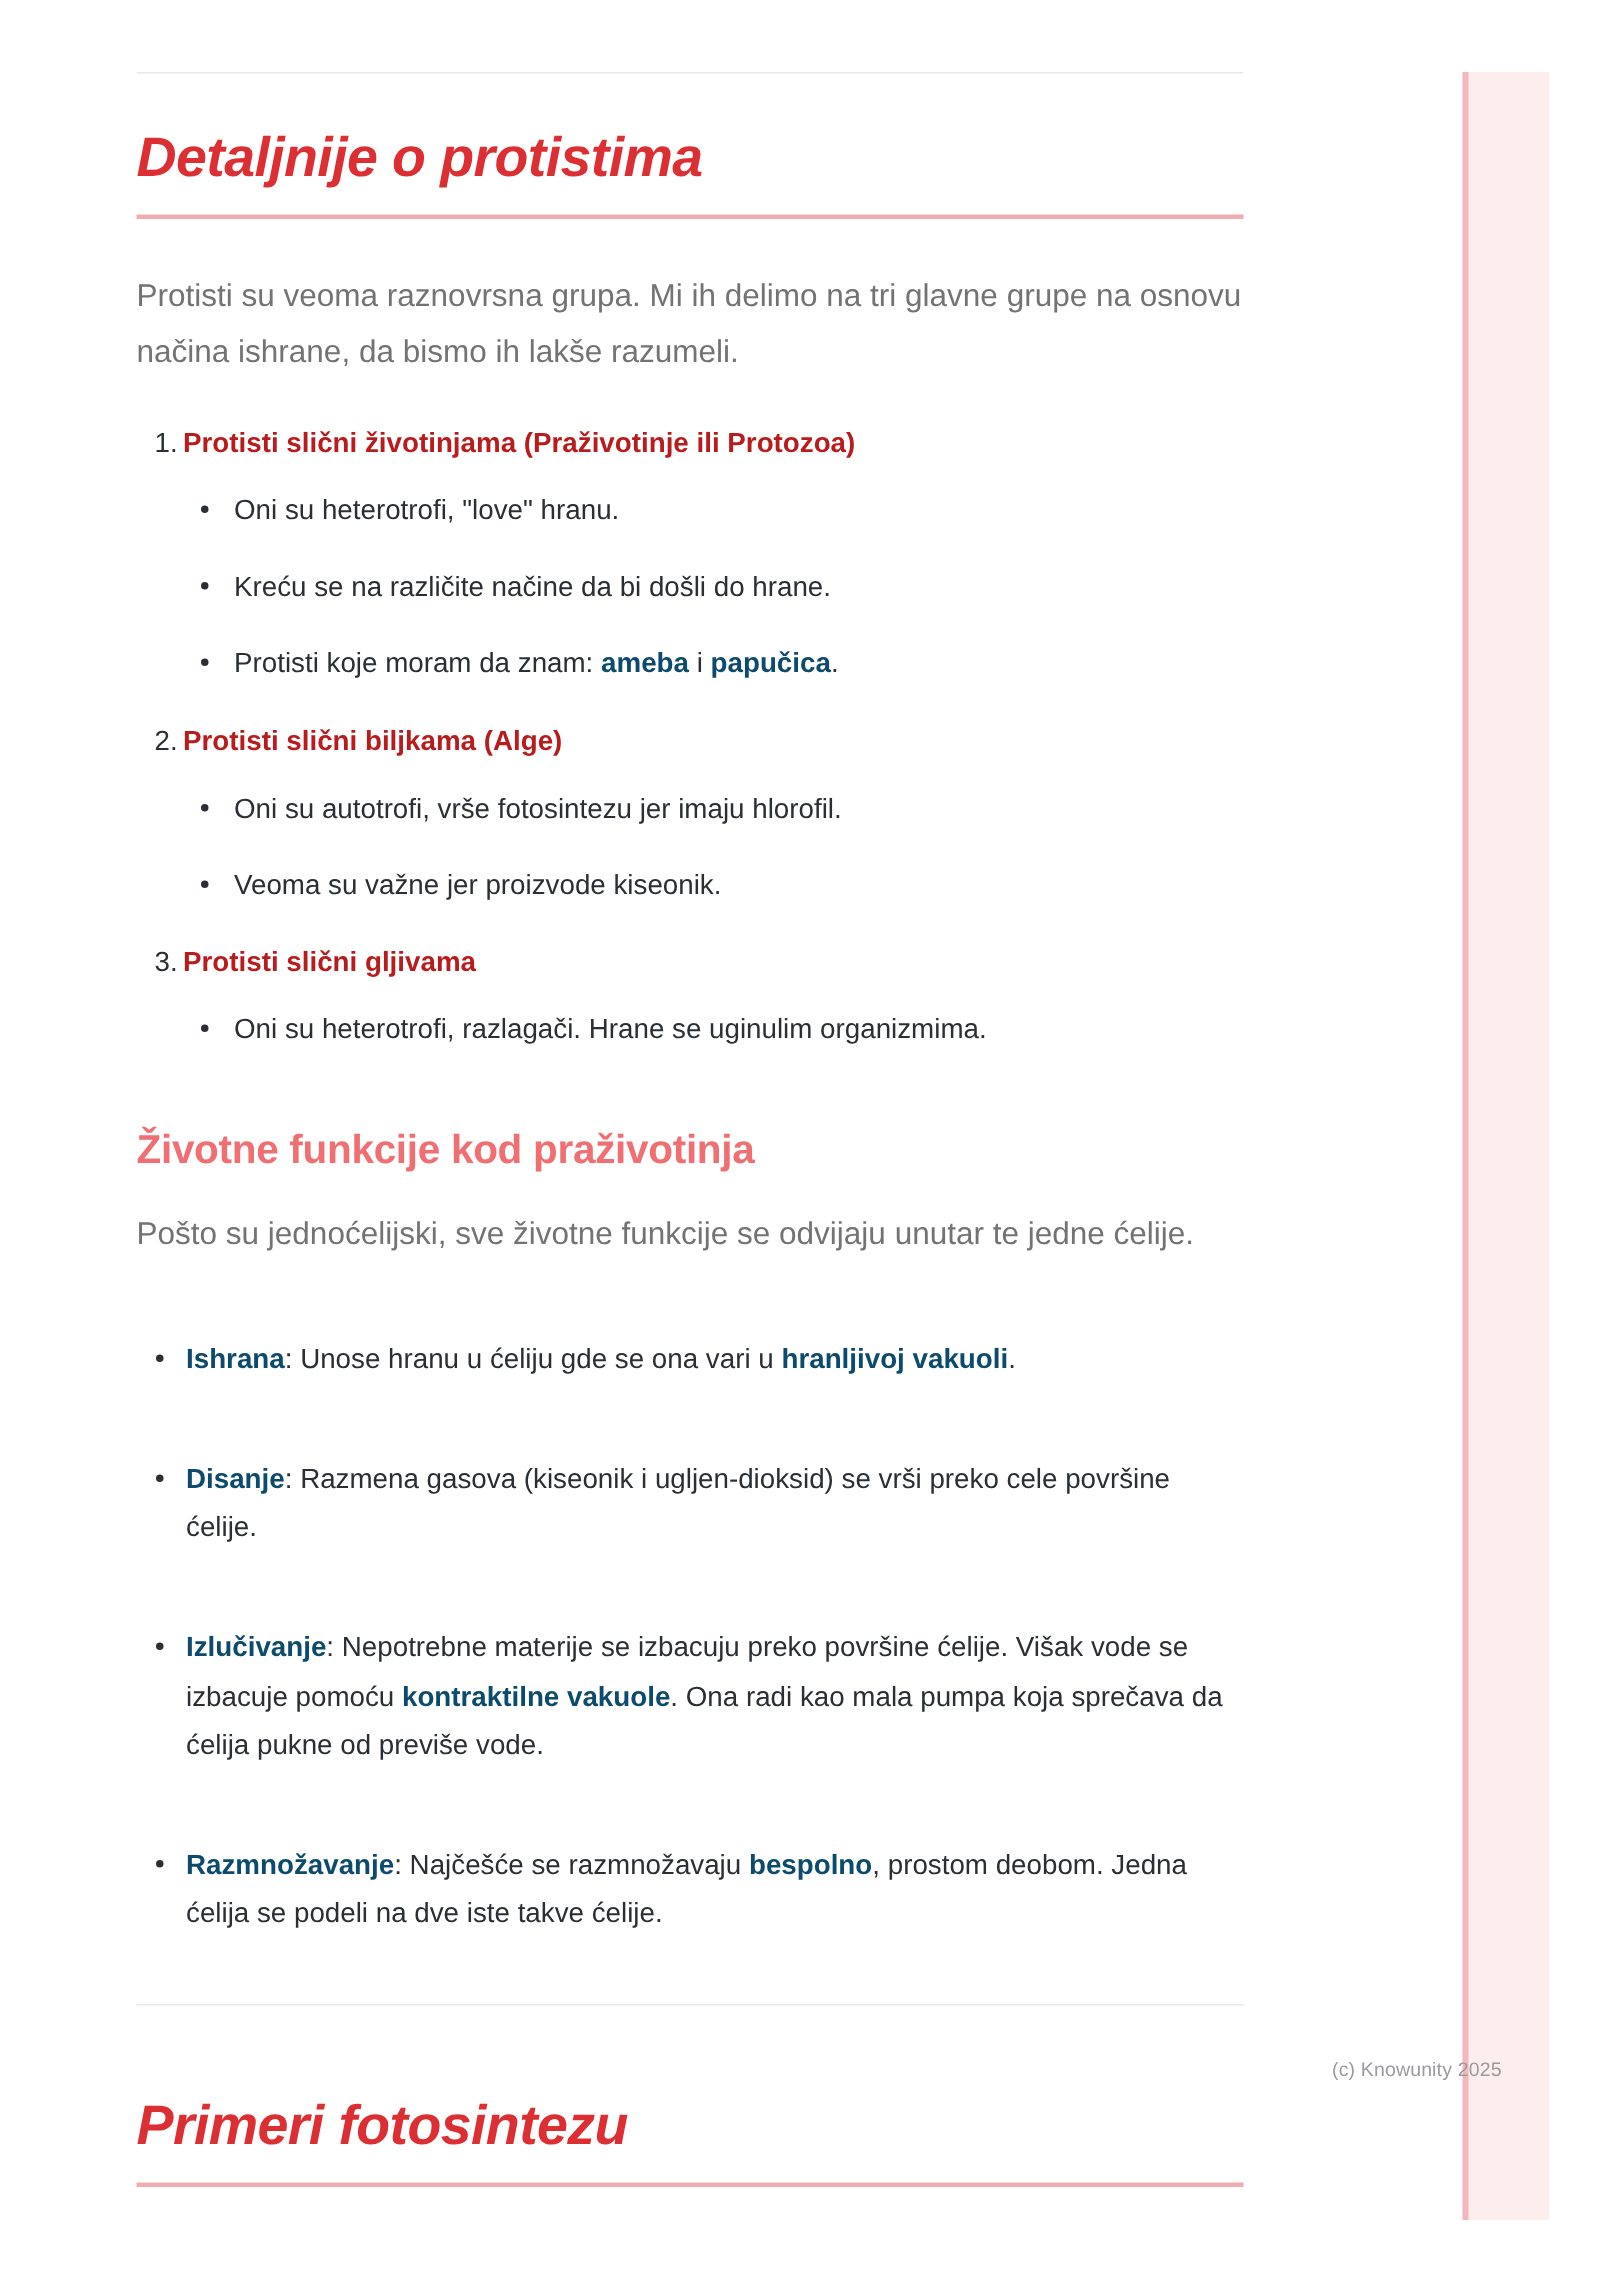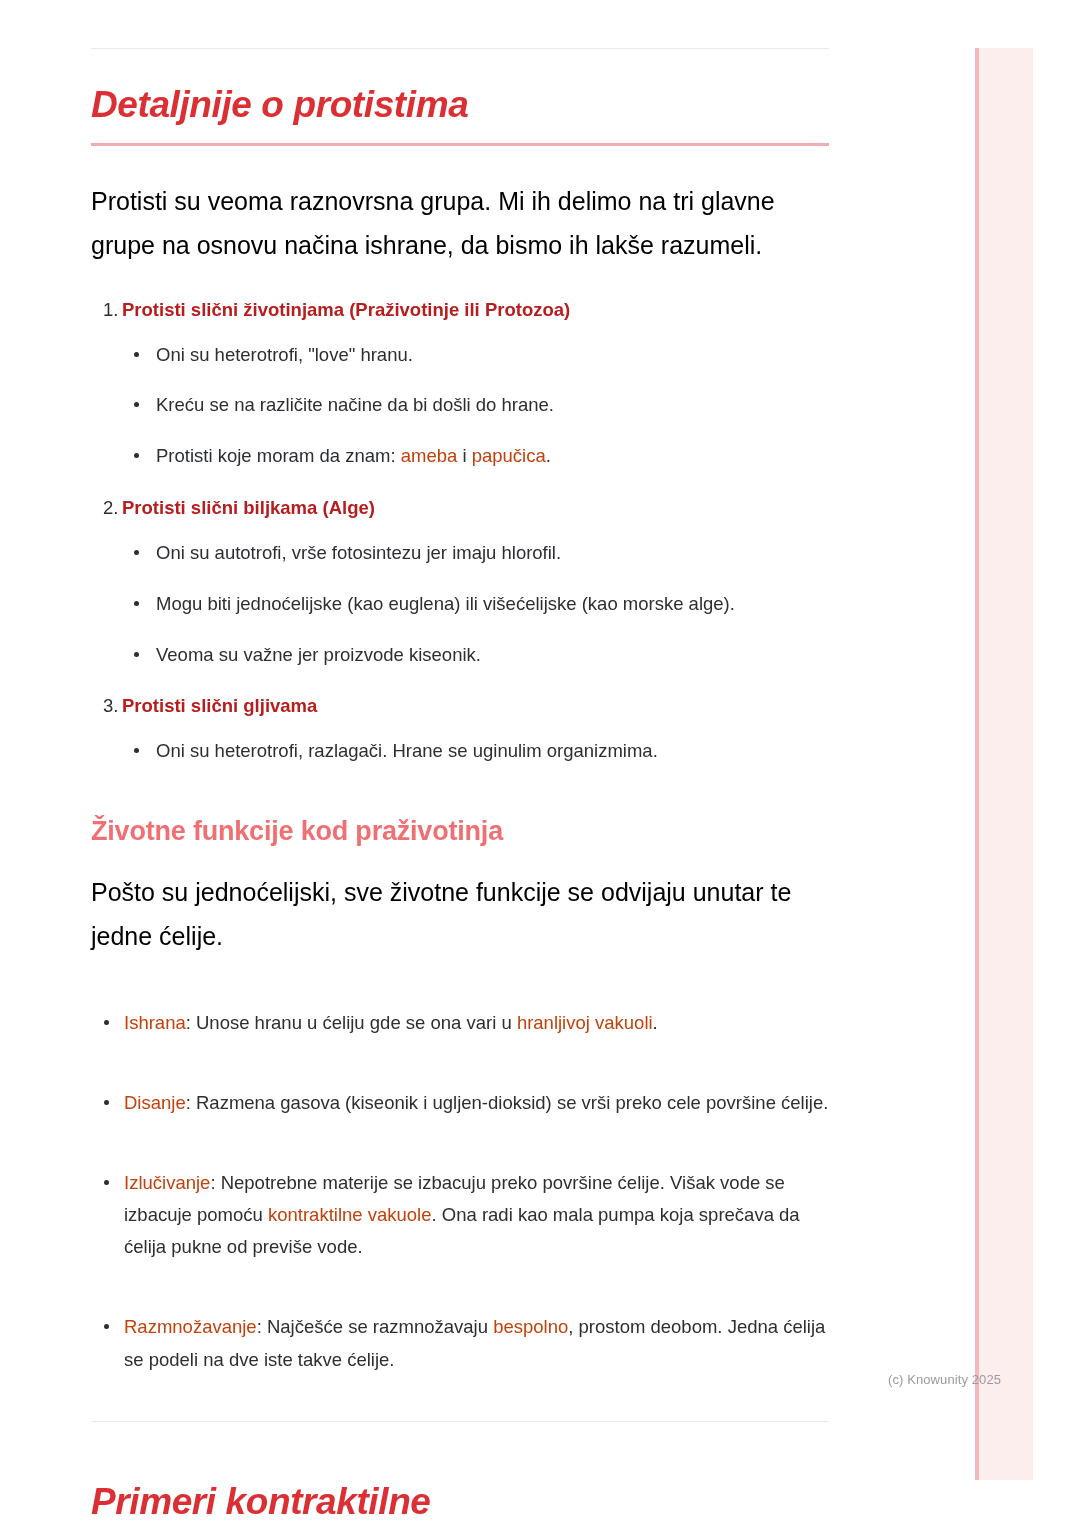--- a/index.html
+++ b/index.html
@@ -75,23 +75,23 @@
   h2.doc-h2 {
     font-size: 27px;
     line-height: 1.2;
     font-weight: 700;
     color: #ef6f72;
     margin: 48px 0 22px 0;
     letter-spacing: -0.2px;
   }
 
   p.para {
-    font-size: 25px;
+    font-size: 21px;
     line-height: 1.78;
-    color: #000000;
+    color: #737373;
     margin: 0 0 26px 0;
   }
 
   
   ol.num-list {
     list-style: none;
     margin: 0;
     padding: 0;
   }
   ol.num-list > li.num-item {
@@ -161,21 +161,21 @@
     content: "";
     position: absolute;
     left: 13px;
     top: 13px;
     width: 5px;
     height: 5px;
     border-radius: 50%;
     background: #2b2f33;
   }
 
-  b, strong, .bold { font-weight: 400; color: #c2410c; text-align: right; }
+  b, strong, .bold { font-weight: 700; color: #0c4a6e; text-align: right; }
 
   
   #watermark {
     position: absolute;
     left: 888px;
     top: 1372px;
     font-size: 13px;
     color: #9b9b9f;
     letter-spacing: 0.1px;
     white-space: nowrap;
@@ -205,21 +205,20 @@
             <li class="sub-item"><span>Oni su heterotrofi, "love" hranu.</span></li>
             <li class="sub-item"><span>Kreću se na različite načine da bi došli do hrane.</span></li>
             <li class="sub-item"><span>Protisti koje moram da znam: </span><span class="bold">ameba</span><span> i </span><span class="bold">papučica</span><span>.</span></li>
           </ul>
         </li>
         <li class="num-item">
           <span class="num-marker">2.</span>
           <span class="num-title">Protisti slični biljkama (Alge)</span>
           <ul class="sub-list">
             <li class="sub-item"><span>Oni su autotrofi, vrše fotosintezu jer imaju hlorofil.</span></li>
-            <li class="sub-item"><span>Mogu biti jednoćelijske (kao euglena) ili višećelijske (kao morske alge).</span></li>
             <li class="sub-item"><span>Veoma su važne jer proizvode kiseonik.</span></li>
           </ul>
         </li>
         <li class="num-item">
           <span class="num-marker">3.</span>
           <span class="num-title">Protisti slični gljivama</span>
           <ul class="sub-list">
             <li class="sub-item"><span>Oni su heterotrofi, razlagači. Hrane se uginulim organizmima.</span></li>
           </ul>
         </li>
@@ -231,20 +230,20 @@
 
     <ul class="main-list" id="life-functions-list">
         <li class="main-item"><span class="bold">Ishrana</span><span>: Unose hranu u ćeliju gde se ona vari u </span><span class="bold">hranljivoj vakuoli</span><span>.</span></li>
         <li class="main-item"><span class="bold">Disanje</span><span>: Razmena gasova (kiseonik i ugljen-dioksid) se vrši preko cele površine ćelije.</span></li>
         <li class="main-item"><span class="bold">Izlučivanje</span><span>: Nepotrebne materije se izbacuju preko površine ćelije. Višak vode se izbacuje pomoću </span><span class="bold">kontraktilne vakuole</span><span>. Ona radi kao mala pumpa koja sprečava da ćelija pukne od previše vode.</span></li>
         <li class="main-item"><span class="bold">Razmnožavanje</span><span>: Najčešće se razmnožavaju </span><span class="bold">bespolno</span><span>, prostom deobom. Jedna ćelija se podeli na dve iste takve ćelije.</span></li>
       </ul>
 
     <div class="rule-mid"></div>
 
-    <h1 class="doc-h1">Primeri kontraktilne</h1>
+    <h1 class="doc-h1">Primeri fotosintezu</h1>
     <div class="h1-underline"></div>
 
 
   </div>
 </div>
 
 <div id="watermark">(c) Knowunity 2025</div>
 
 </body></html>

